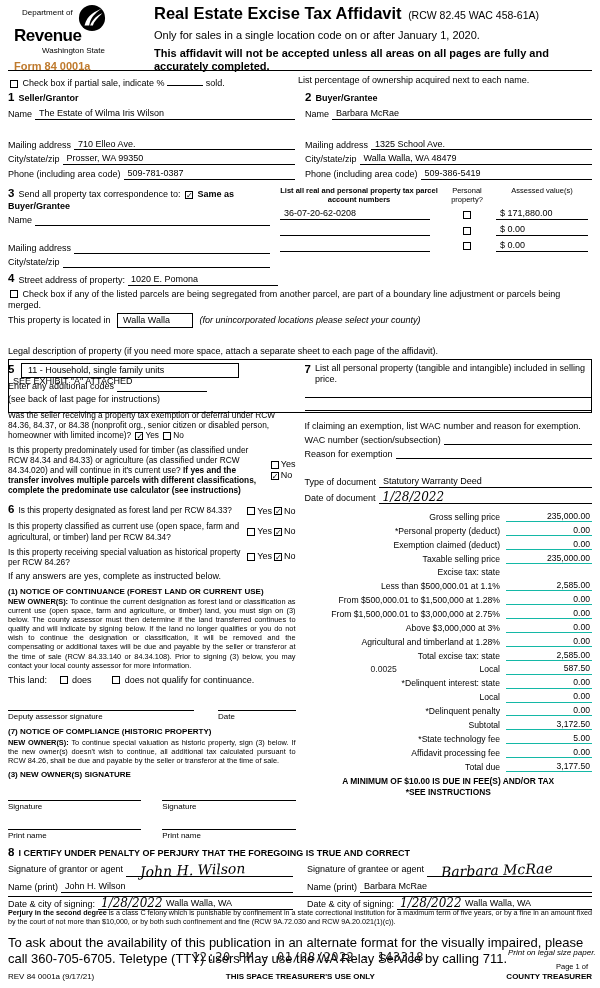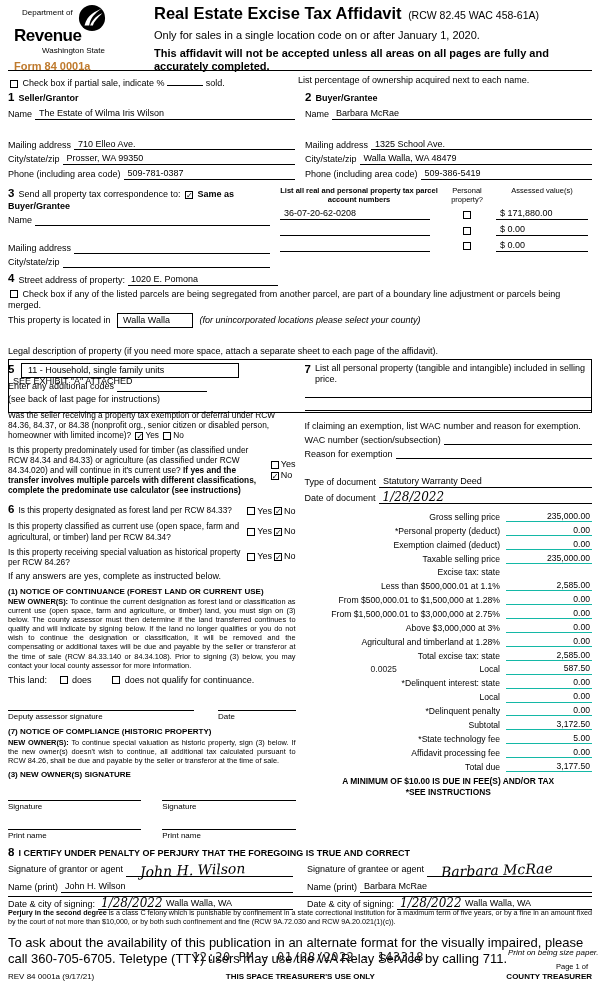--- a/index.html
+++ b/index.html
@@ -492,14 +492,14 @@
 <div class="footer">
   <div class="perjury"><span class="b">Perjury in the second degree</span><span> is a class C felony which is punishable by confinement in a state correctional institution for a maximum term of five years, or by a fine in an amount fixed by the court of not more than $10,000, or by both such confinement and fine (RCW 9A.72.030 and RCW 9A.20.021(1)(c)).</span></div>
   <div class="access">To ask about the availability of this publication in an alternate format for the visually impaired, please call 360-705-6705. Teletype (TTY) users may use the WA Relay Service by calling 711.</div>
   <div class="footrow">
     <span>REV 84 0001a  (9/17/21)</span>
     <span class="b">THIS SPACE TREASURER'S USE ONLY</span>
     <span class="b">COUNTY TREASURER</span>
   </div>
 </div>
 <div class="stamp">12:20 PM - 01/28/2022 - 143318</div>
-<div class="printnote">Print on being size paper.</div>
+<div class="printnote">Print on legal size paper.</div>
 <div class="pagenote">Page 1 of</div>
 
 </body></html>

